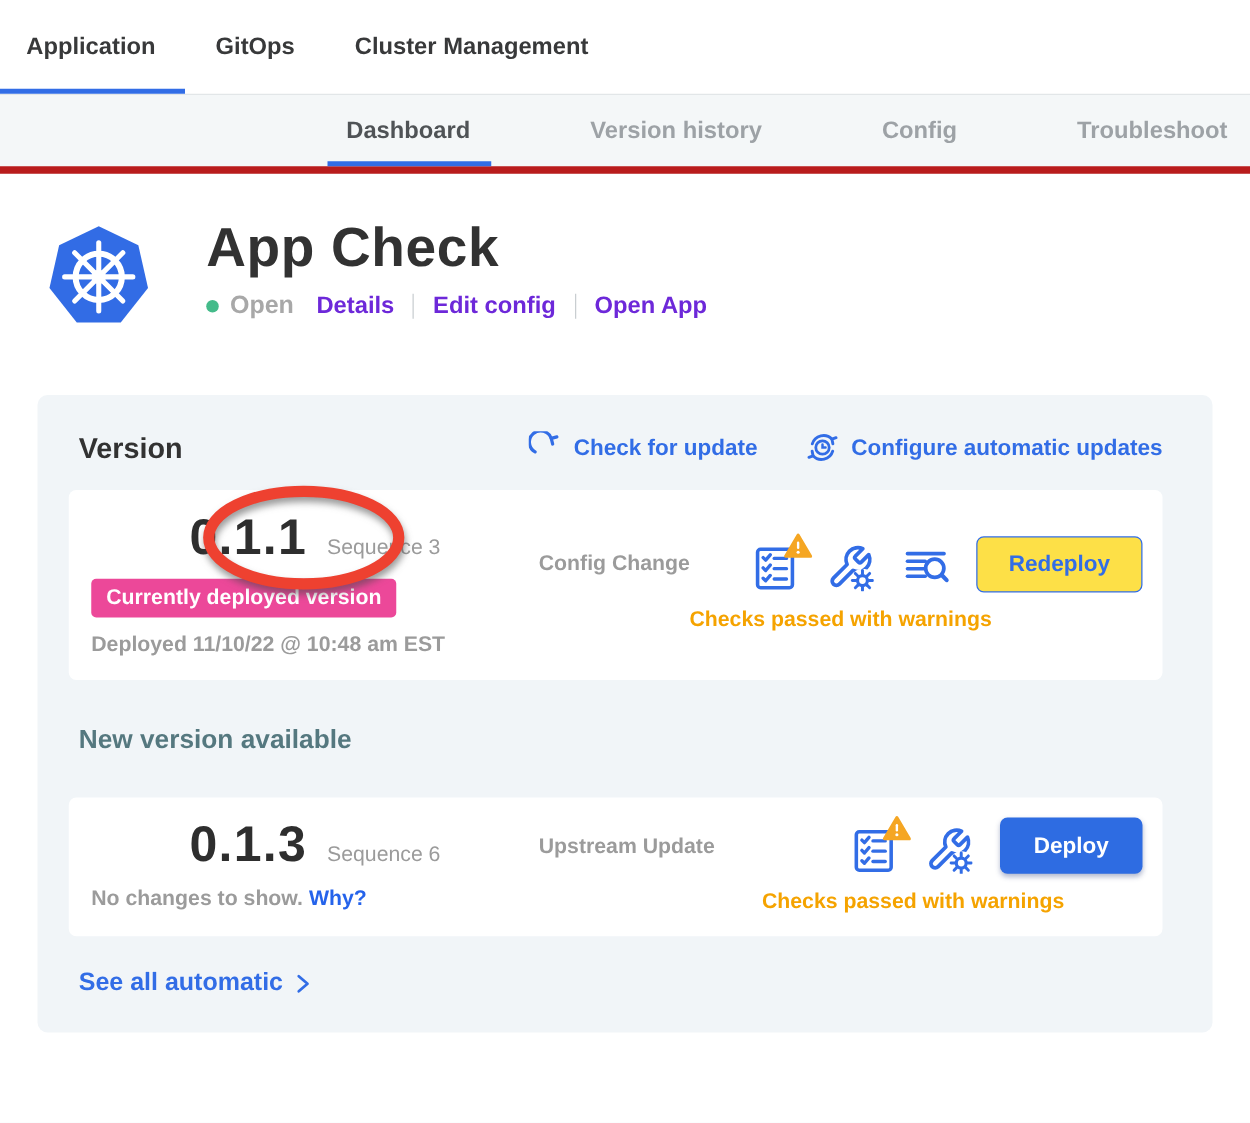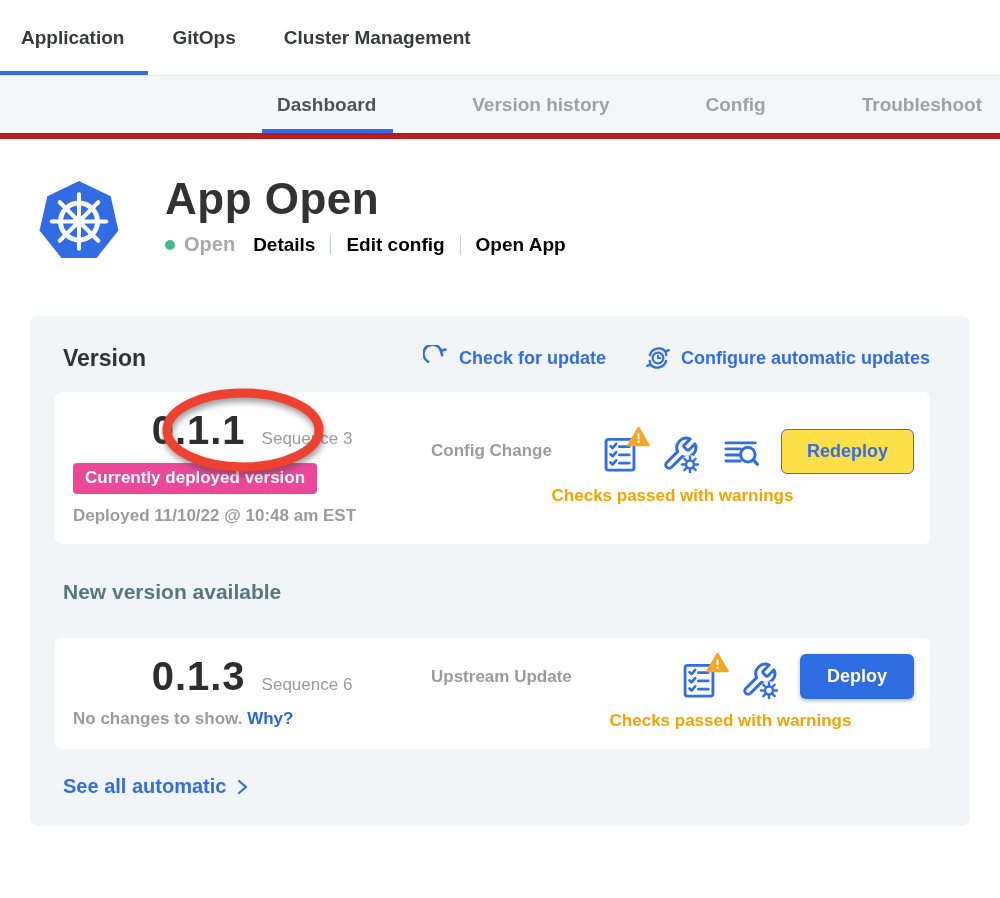--- a/index.html
+++ b/index.html
@@ -23,21 +23,21 @@
   .sub-tab.active::after { content:""; position:absolute; left:-15px; right:-17px;
     bottom:0; height:4px; background:#326de6; }
 
   
   .app-header { display:flex; align-items:flex-start; margin:36px 0 0 35px; gap:42px; }
   .k8s-logo { width:88px; height:93px; flex-shrink:0; display:block; }
   .app-title { font-size:44px; font-weight:800; letter-spacing:0.5px; color:#323232; line-height:1.1; }
   .status-row { display:flex; align-items:center; margin-top:10px; }
   .status-dot { width:10px; height:10px; border-radius:50%; background:#44bb8a; margin-right:9px; }
   .status-label { font-size:20px; font-weight:600; color:#a8a8a8; margin-right:18px; }
-  .hdr-link { font-size:19px; font-weight:700; color:#000000; text-decoration:none; cursor:pointer; }
+  .hdr-link { font-size:19px; font-weight:700; color:#6d28d9; text-decoration:none; cursor:pointer; }
   .hdr-sep { width:1px; height:20px; background:#c9ced1; margin:0 15px; }
 
   
   .version-card { width:940px; margin:48px 0 0 30px; background:#f1f5f8;
     border-radius:8px; padding:28px 40px 28px 25px; }
   .card-head { display:flex; align-items:center; justify-content:space-between; margin-left:8px; }
   .card-title { font-size:23px; font-weight:700; color:#323232; }
   .card-actions { display:flex; align-items:center; gap:38px; }
   .card-action { display:flex; align-items:center; gap:9px; font-size:18px; font-weight:700;
     color:#326de6; text-decoration:none; cursor:pointer; }
@@ -120,21 +120,21 @@
       <line x1="50" y1="50" x2="28.1" y2="71.9"></line>
       <line x1="50" y1="50" x2="19" y2="50"></line>
       <line x1="50" y1="50" x2="28.1" y2="28.1"></line>
       <line x1="50" y1="50" x2="50" y2="19"></line>
       <line x1="50" y1="50" x2="71.9" y2="28.1"></line>
     </g>
     <circle cx="50" cy="50" r="21" fill="none" stroke="#fff" stroke-width="5.5"></circle>
     <circle cx="50" cy="50" r="6.5" fill="#fff"></circle>
   </svg>
   <div>
-    <h1 class="app-title">App Open</h1>
+    <h1 class="app-title">App Check</h1>
     <div class="status-row">
       <span class="status-dot"></span>
       <span class="status-label">Open</span>
       <a class="hdr-link">Details</a>
       <span class="hdr-sep"></span>
       <a class="hdr-link">Edit config</a>
       <span class="hdr-sep"></span>
       <a class="hdr-link">Open App</a>
     </div>
   </div>

